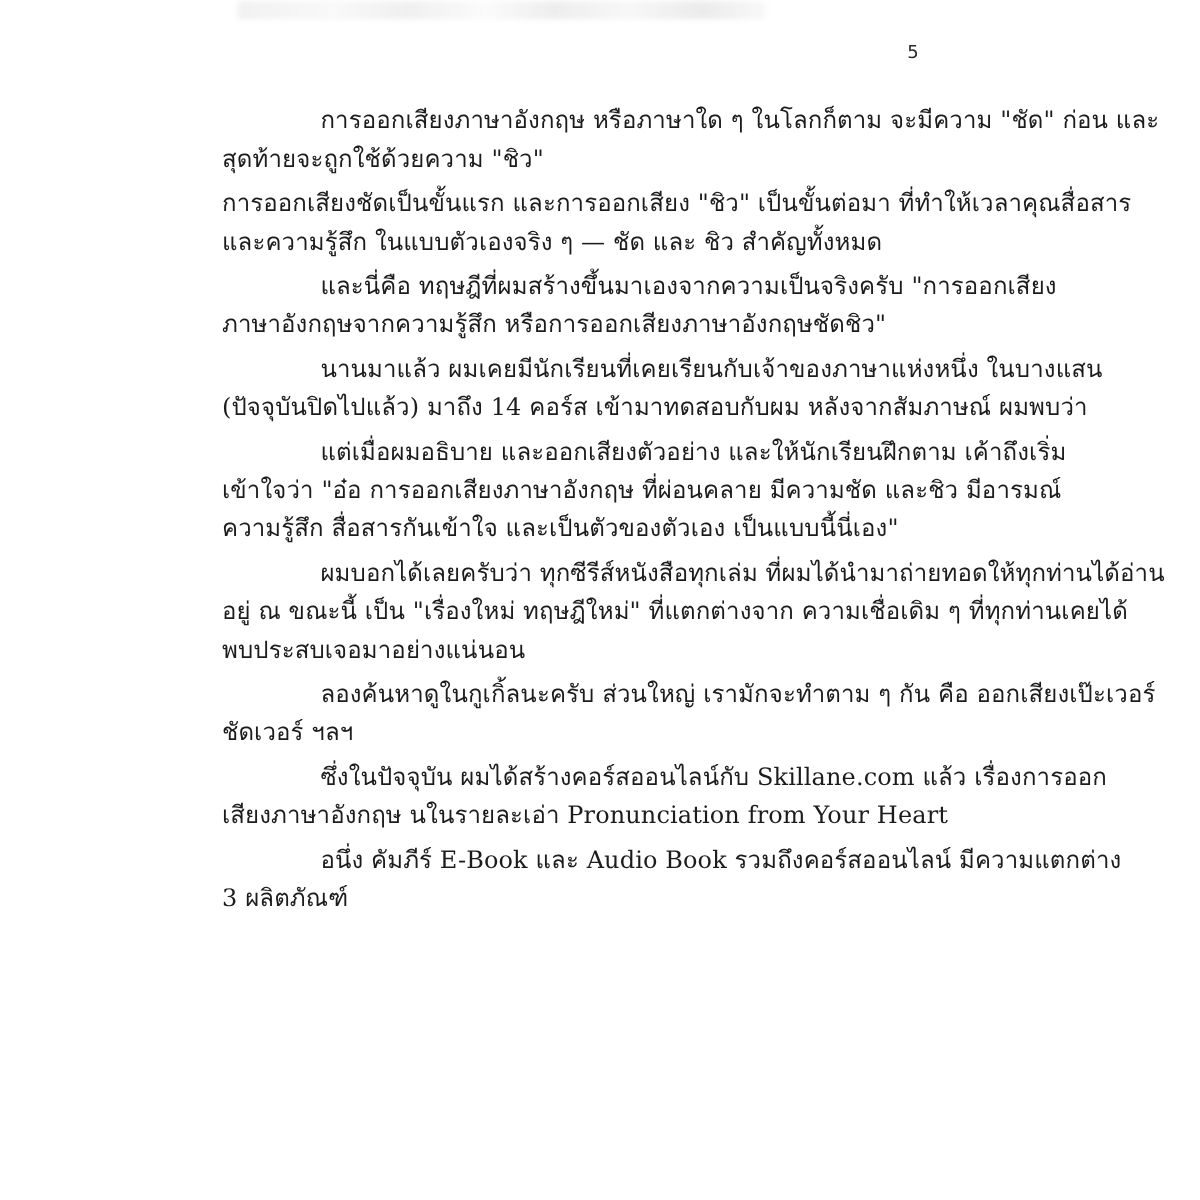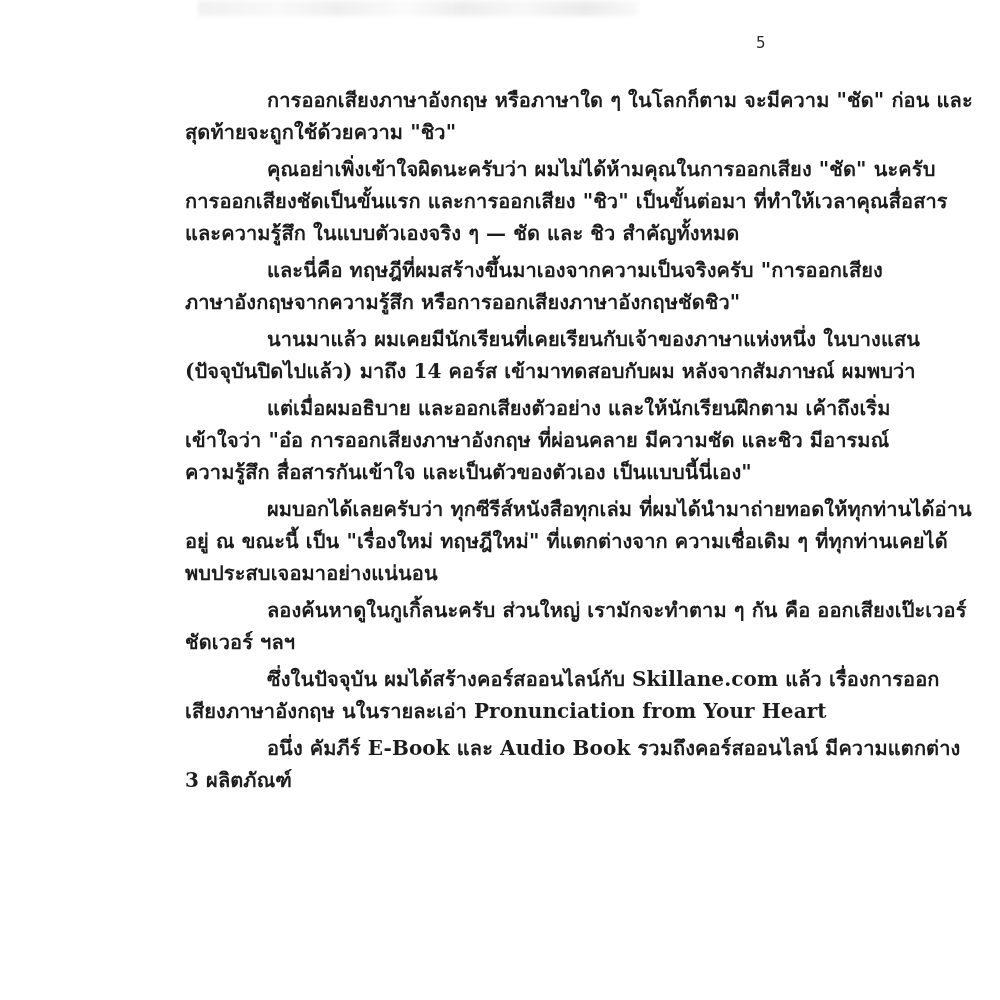--- a/index.html
+++ b/index.html
@@ -48,21 +48,20 @@
 
   .content {
     position: absolute;
     top: 84px;
     left: 185px;
     width: 642px;
   }
 
   .para {
     margin-bottom: 5px;
-    font-weight: bold;
   }
 
   .line {
     font-size: 20px;
     line-height: 32px;
     white-space: nowrap;
     letter-spacing: 0.1px;
     color: #1c1c1c;
   }
 
@@ -80,21 +79,20 @@
   <div class="page-number">5</div>
 
   <div class="content">
 
     <div class="para">
       <div class="line indent">การออกเสียงภาษาอังกฤษ หรือภาษาใด ๆ ในโลกก็ตาม จะมีความ "ชัด" ก่อน และ</div>
       <div class="line">สุดท้ายจะถูกใช้ด้วยความ "ชิว"</div>
     </div>
 
     <div class="para">
-      <div class="line indent">คุณอย่าเพิ่งเข้าใจผิดนะครับว่า ผมไม่ได้ห้ามคุณในการออกเสียง "ชัด" นะครับ</div>
       <div class="line">การออกเสียงชัดเป็นขั้นแรก และการออกเสียง "ชิว" เป็นขั้นต่อมา ที่ทำให้เวลาคุณสื่อสาร</div>
       <div class="line">และความรู้สึก ในแบบตัวเองจริง ๆ — ชัด และ ชิว สำคัญทั้งหมด</div>
     </div>
 
     <div class="para">
       <div class="line indent">และนี่คือ ทฤษฎีที่ผมสร้างขึ้นมาเองจากความเป็นจริงครับ "การออกเสียง</div>
       <div class="line">ภาษาอังกฤษจากความรู้สึก หรือการออกเสียงภาษาอังกฤษชัดชิว"</div>
     </div>
 
     <div class="para">

